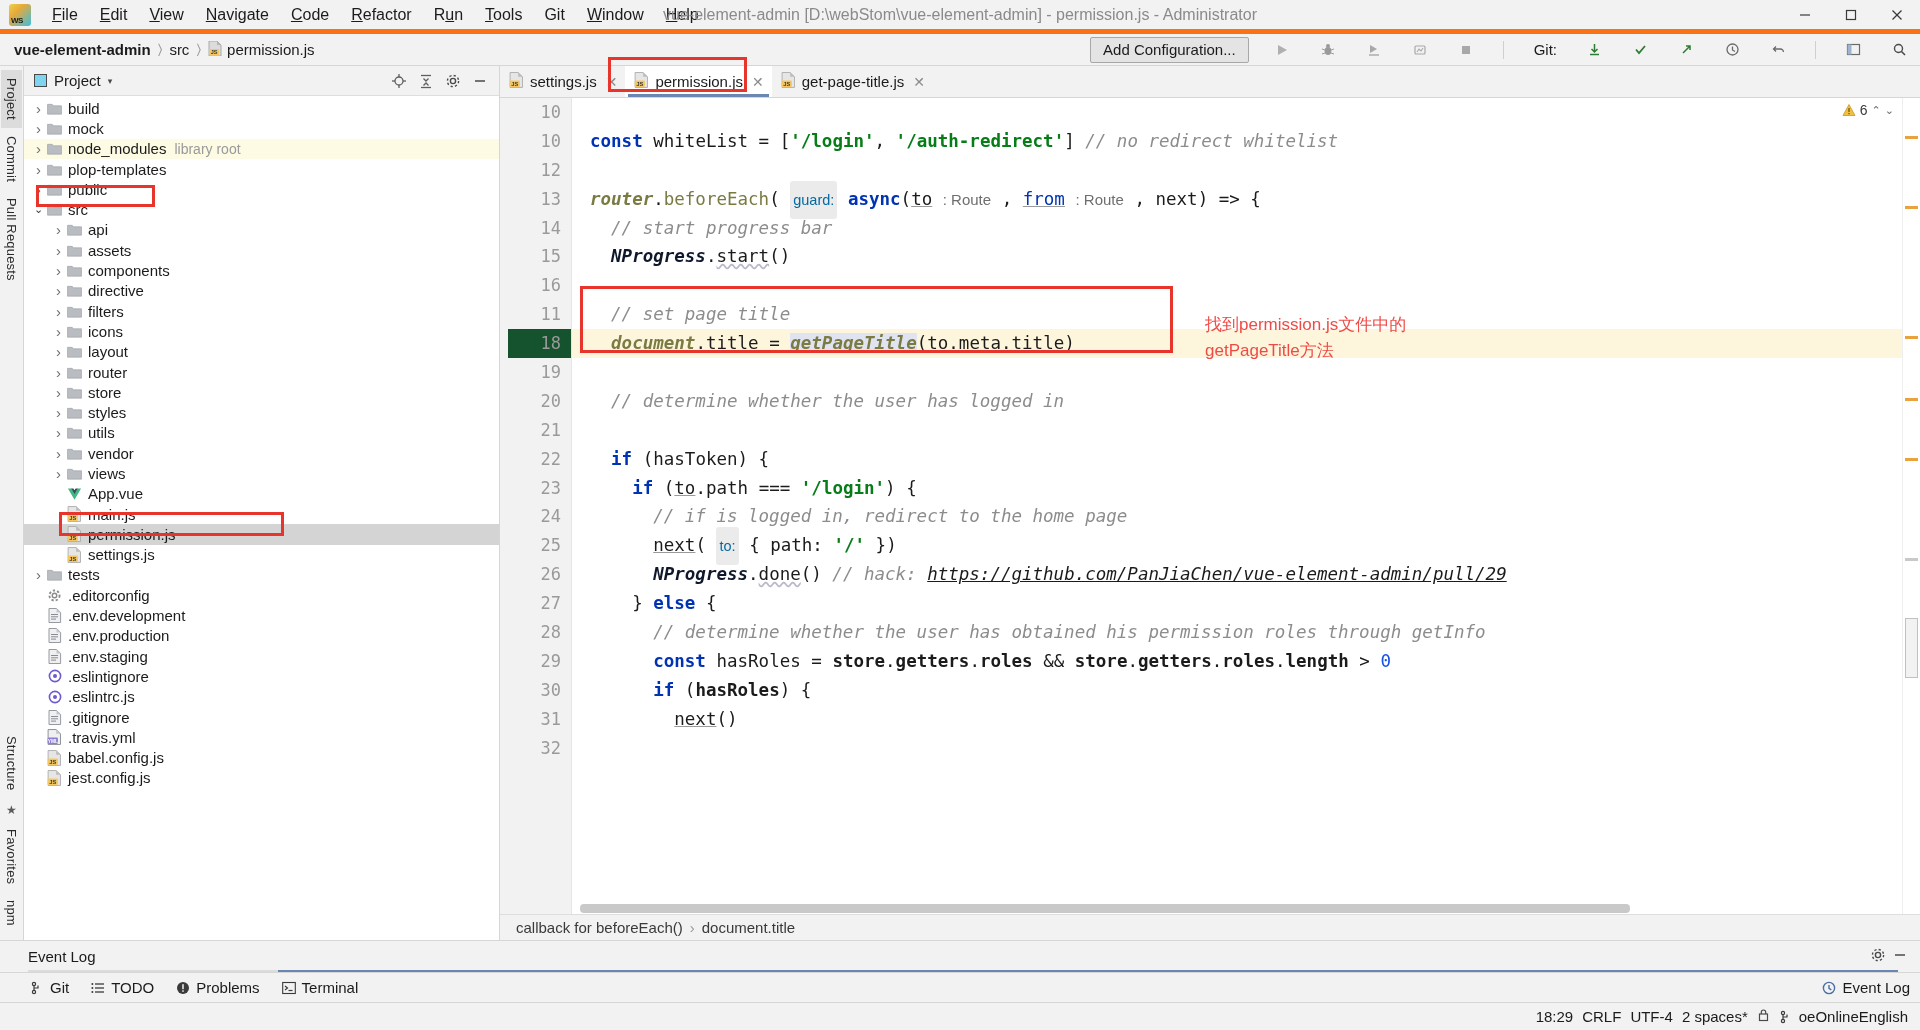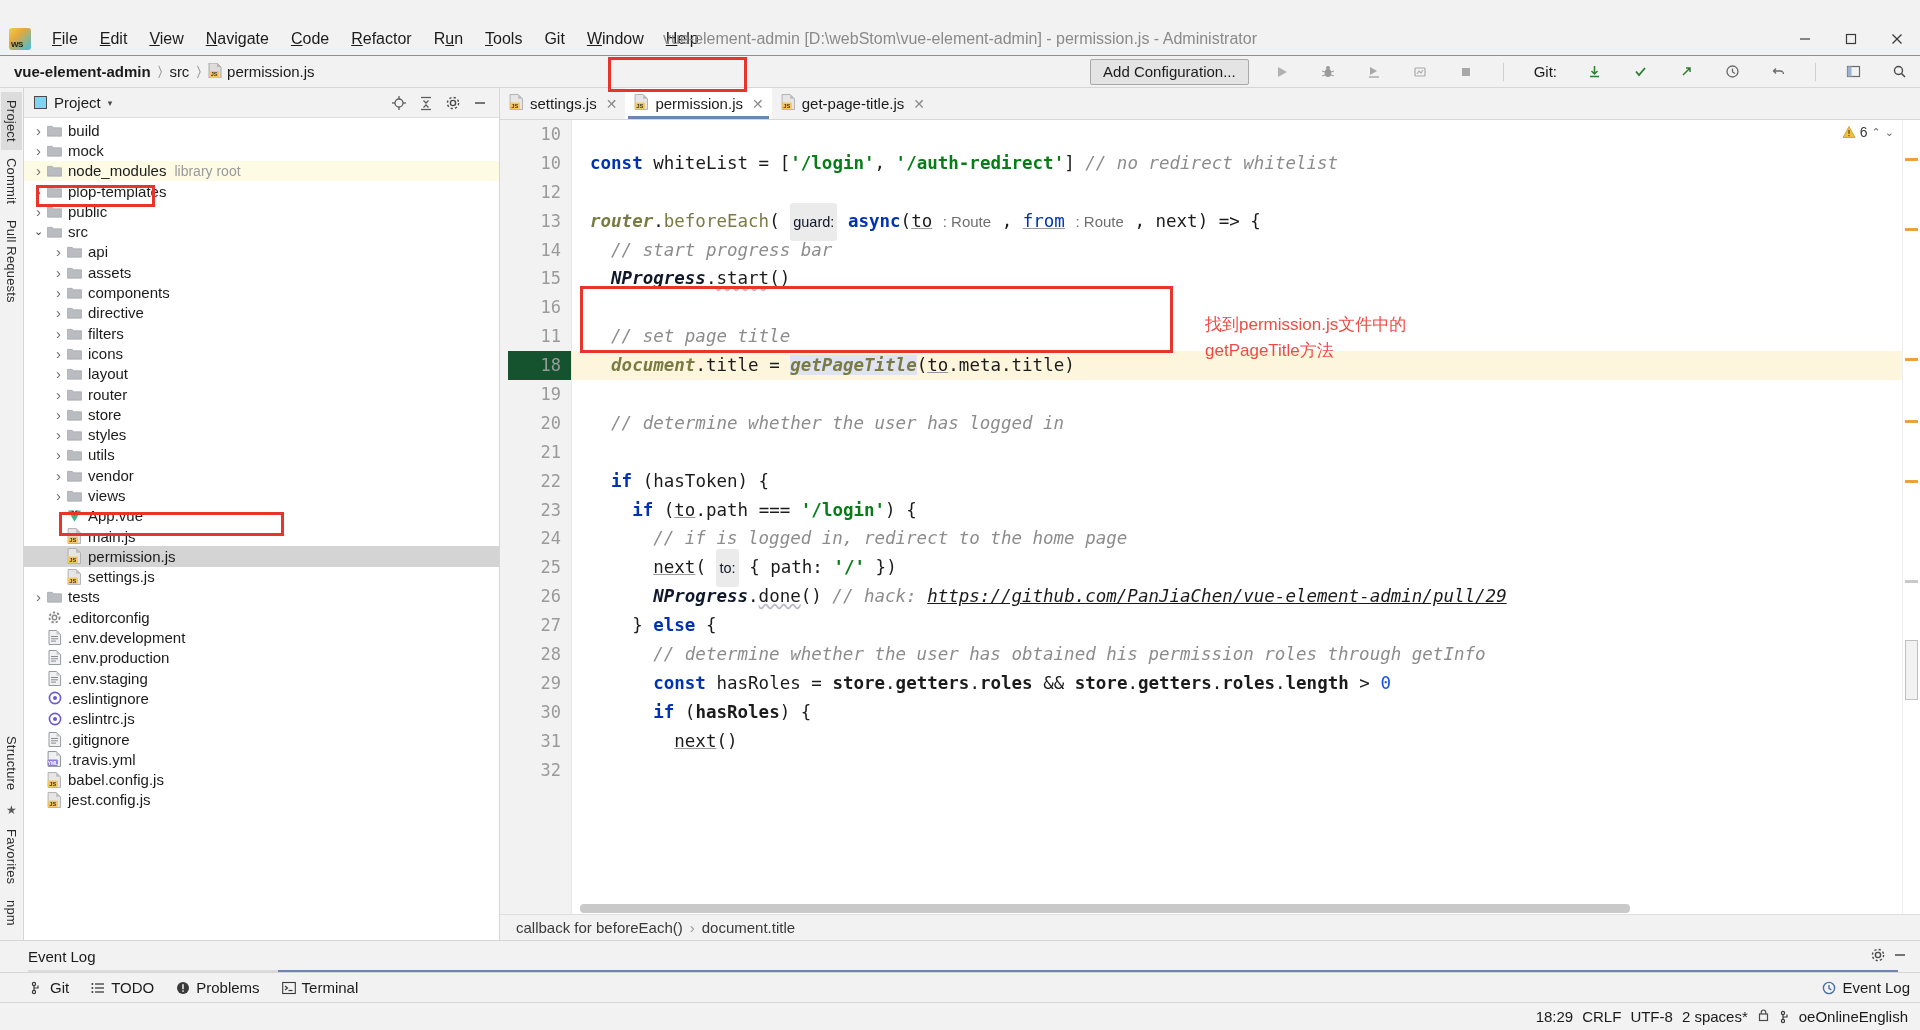--- a/index.html
+++ b/index.html
@@ -9,21 +9,21 @@
     font-size: 16px;
     background:#f2f2f2;
     color:#1a1a1a;
     -webkit-font-smoothing: antialiased;
   }
   .app { position:relative; width:1920px; height:1030px; display:flex; flex-direction:column; }
 
   
   .titlebar {
     height:34px; background:#f2f2f2; display:flex; align-items:center;
-    border-bottom:1px solid #f97316; flex:0 0 34px; position:relative;margin-top:22px;
+    border-bottom:5px solid #f97316; flex:0 0 34px; position:relative;
   }
   .ws-logo {
     width:22px; height:22px; margin:0 10px 0 9px; border-radius:3px;
     background:linear-gradient(135deg,#e8d24a 0%, #e8a93a 35%, #3bbfe0 100%);
     position:relative; flex:0 0 22px;
   }
   .ws-logo::after {
     content:"WS"; position:absolute; left:2px; bottom:1px; font-size:8px;
     font-weight:bold; color:#1b1b1b; letter-spacing:-0.5px;
   }
@@ -151,21 +151,21 @@
   .kw2 { color:#0033b3; }
   .str { color:#067d17; font-weight:bold; }
   .cm  { color:#8c8c8c; font-style:italic; }
   .fn  { color:#7a7a43; }
   .fni { color:#7a7a43; font-style:italic; font-weight:bold; }
   .cls { color:#0f172a; font-style:italic; font-weight:bold; }
   .id  { color:#1b1b1b; }
   .idb { color:#1b1b1b; font-weight:bold; }
   .num { color:#1750eb; }
   .hint {
-    background:#ebebeb; color:#0f172a; font-size:14.5px; border-radius:3px;
+    background:#ebebeb; color:#0369a1; font-size:14.5px; border-radius:3px;
     padding:11px 3px; font-family:"Liberation Sans", sans-serif;
   }
   .ptype { color:#6e6e6e; font-size:15px; font-family:"Liberation Sans", sans-serif; }
   .param-u { text-decoration:underline; text-decoration-color:#9a9a9a; }
   .sq { text-decoration:underline; text-decoration-style:wavy; text-decoration-color:#b9b9c9; }
   .sel-hl { background:#e0e3f0; }
   .link { color:#1b1b1b; text-decoration:underline; font-style:italic; }
 
   
   .markers {
@@ -935,21 +935,21 @@
           </svg>
         <span>Event Log</span>
       </div>
     </div>
   </div>
 
   <div class="statusbar">
     <div class="sb-right">
       <span class="sb-item">18:29</span>
       <span class="sb-item">CRLF</span>
-      <span class="sb-item">UTF-8</span>
+      <span class="sb-item">UTF-4</span>
       <span class="sb-item">2 spaces*</span>
       <span>
         <svg width="13" height="14" viewBox="0 0 13 14">
             <rect x="2.5" y="6" width="8" height="6.5" fill="none" stroke="#4a4a4a" stroke-width="1.2"></rect>
             <path d="M4.3 6V4.2a2.2 2.2 0 014.4 0V6" fill="none" stroke="#4a4a4a" stroke-width="1.2"></path>
           </svg>
       </span>
       <span class="sb-item" style="display:flex;align-items:center;gap:6px;">
         <svg width="14" height="14" viewBox="0 0 14 14">
             <circle cx="4" cy="3" r="1.6" fill="none" stroke="#3a3a3a" stroke-width="1.2"></circle>

